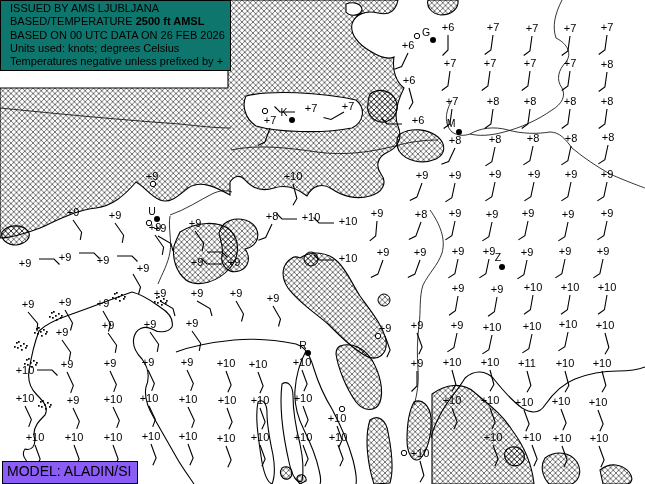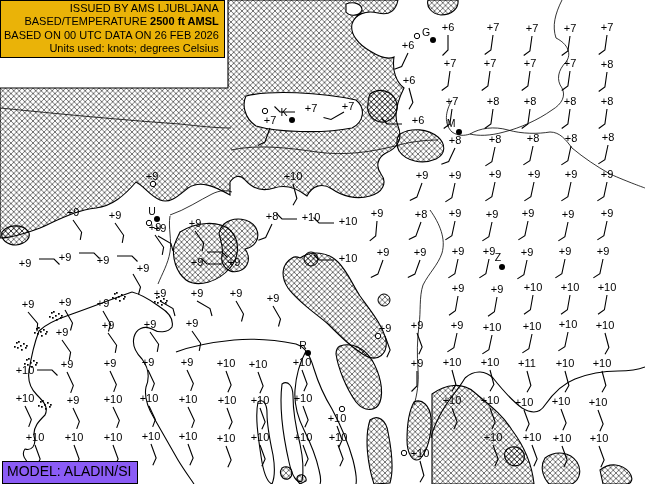--- a/index.html
+++ b/index.html
@@ -1,20 +1,20 @@
 <!DOCTYPE html>
 <html><head>
 <meta charset="utf-8">
 <style>
   html,body{margin:0;padding:0;background:#fff;}
   .canvas{position:relative;width:645px;height:484px;background:#fff;overflow:hidden;
           font-family:"Liberation Sans",sans-serif;color:#000;outline:1px solid #000;}
   .map-svg{position:absolute;left:0;top:0;}
-  .info-box{position:absolute;left:0;top:0;background:#eab308;border:1px solid #000;
-            padding:1px 5px 2px 3px;font-size:11px;line-height:13.3px;white-space:nowrap;z-index:5;text-align:right;}
+  .info-box{position:absolute;left:0;top:0;background:#0f766e;border:1px solid #000;
+            padding:1px 5px 2px 9px;font-size:11px;line-height:13.3px;white-space:nowrap;z-index:5;}
   .info-box b{font-weight:bold;margin-top:28px;}
   .model-box{position:absolute;left:2px;top:461px;background:#8b5cf6;border:1px solid #000;
              padding:0 6px 2px 4px;font-size:14px;line-height:19px;white-space:nowrap;z-index:5;}
 </style>
 </head>
 <body>
 
 <div class="canvas">
 
   <svg id="mapsvg" class="map-svg" width="645" height="484" viewBox="0 0 645 484">
@@ -661,19 +661,20 @@
         <circle cx="308" cy="353" r="3" fill="#000000"></circle>
         <text x="303" y="349" text-anchor="middle" font-size="10.5" font-family="&quot;Liberation Sans&quot;, sans-serif" fill="#000000">R</text>
       </g>
   </svg>
 
   <div class="info-box">
     <div><span>ISSUED BY AMS LJUBLJANA</span><b></b></div>
     <div><span>BASED/TEMPERATURE </span><b>2500 ft AMSL</b></div>
     <div><span>BASED ON 00 UTC DATA ON 26 FEB 2026</span><b></b></div>
     <div><span>Units used: knots; degrees Celsius</span><b></b></div>
+    <div><span>Temperatures negative unless prefixed by +</span><b></b></div>
   </div>
 
   <div class="model-box">
     <span>MODEL: ALADIN/SI</span>
   </div>
 
 </div>
 
 </body></html>

